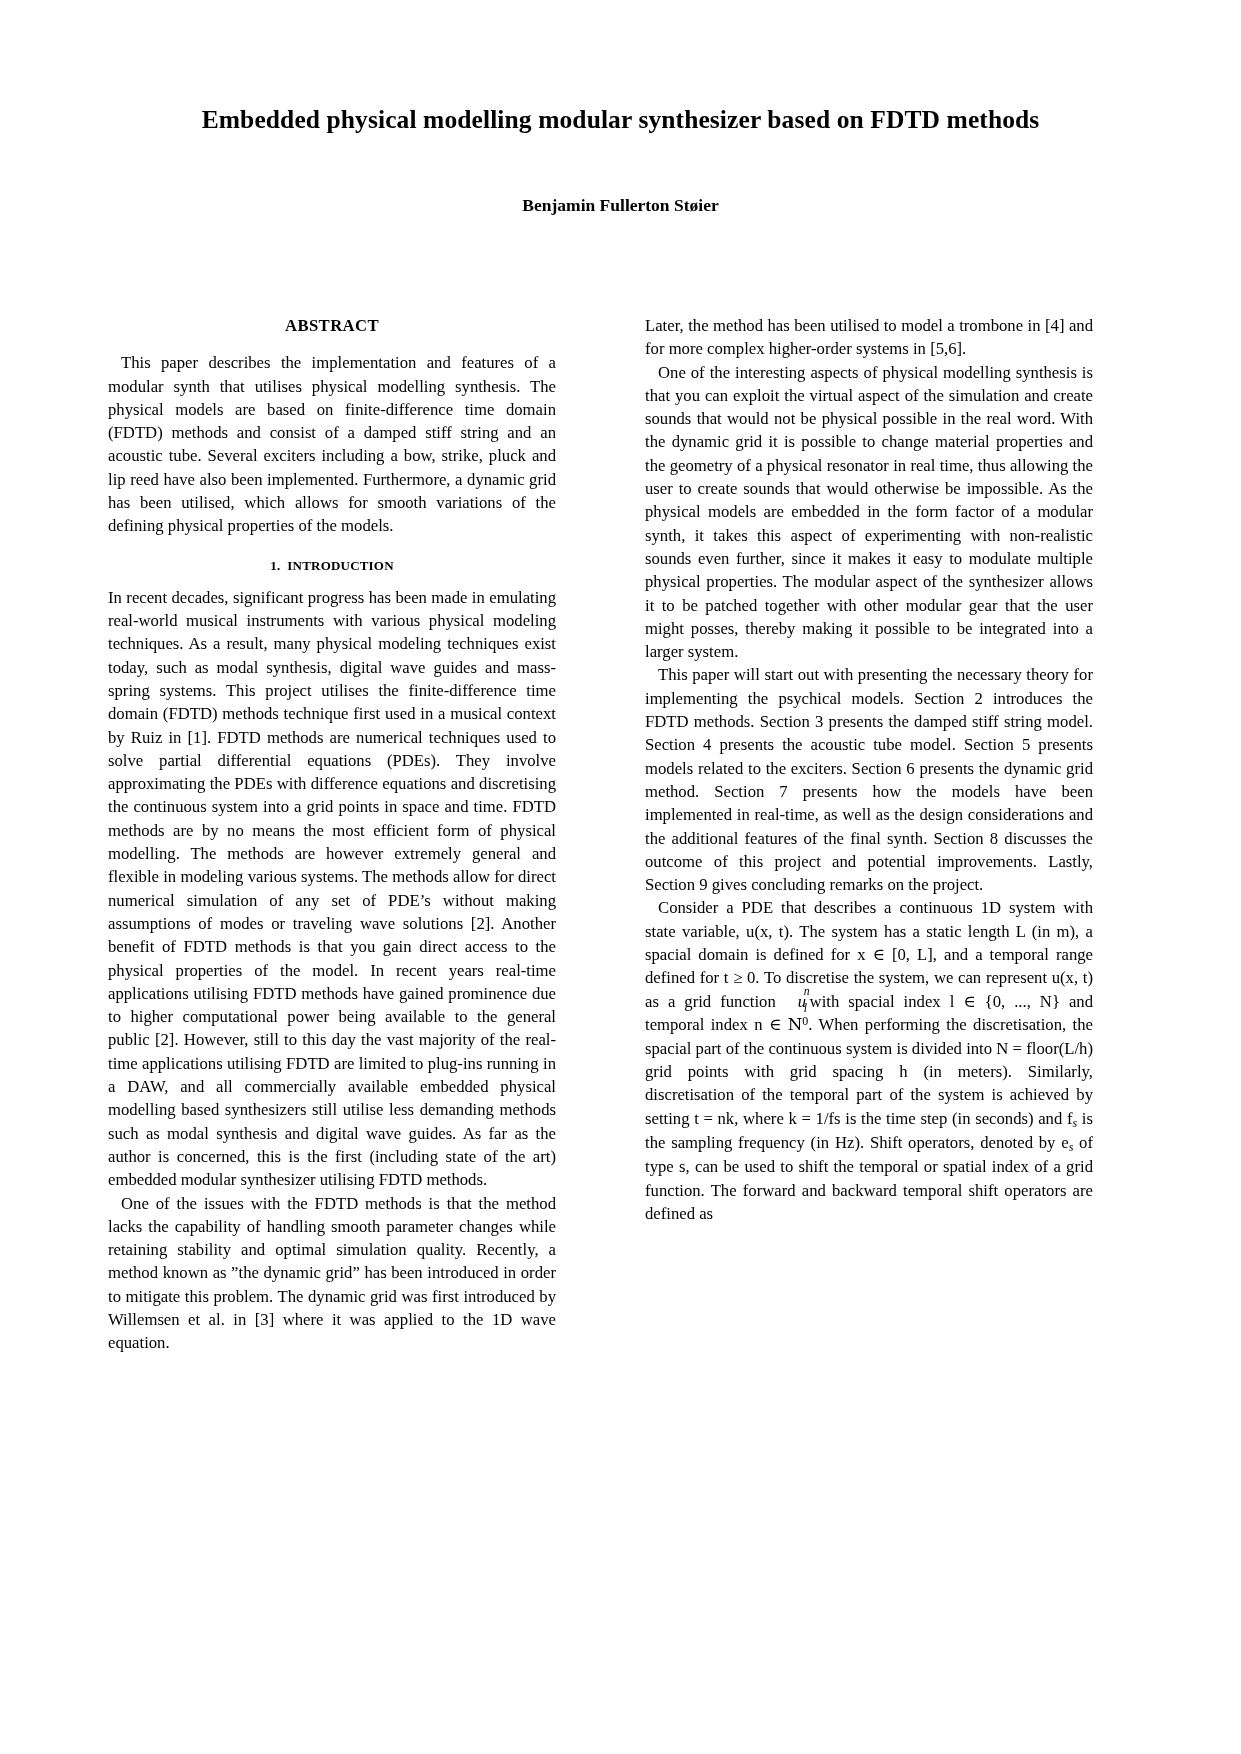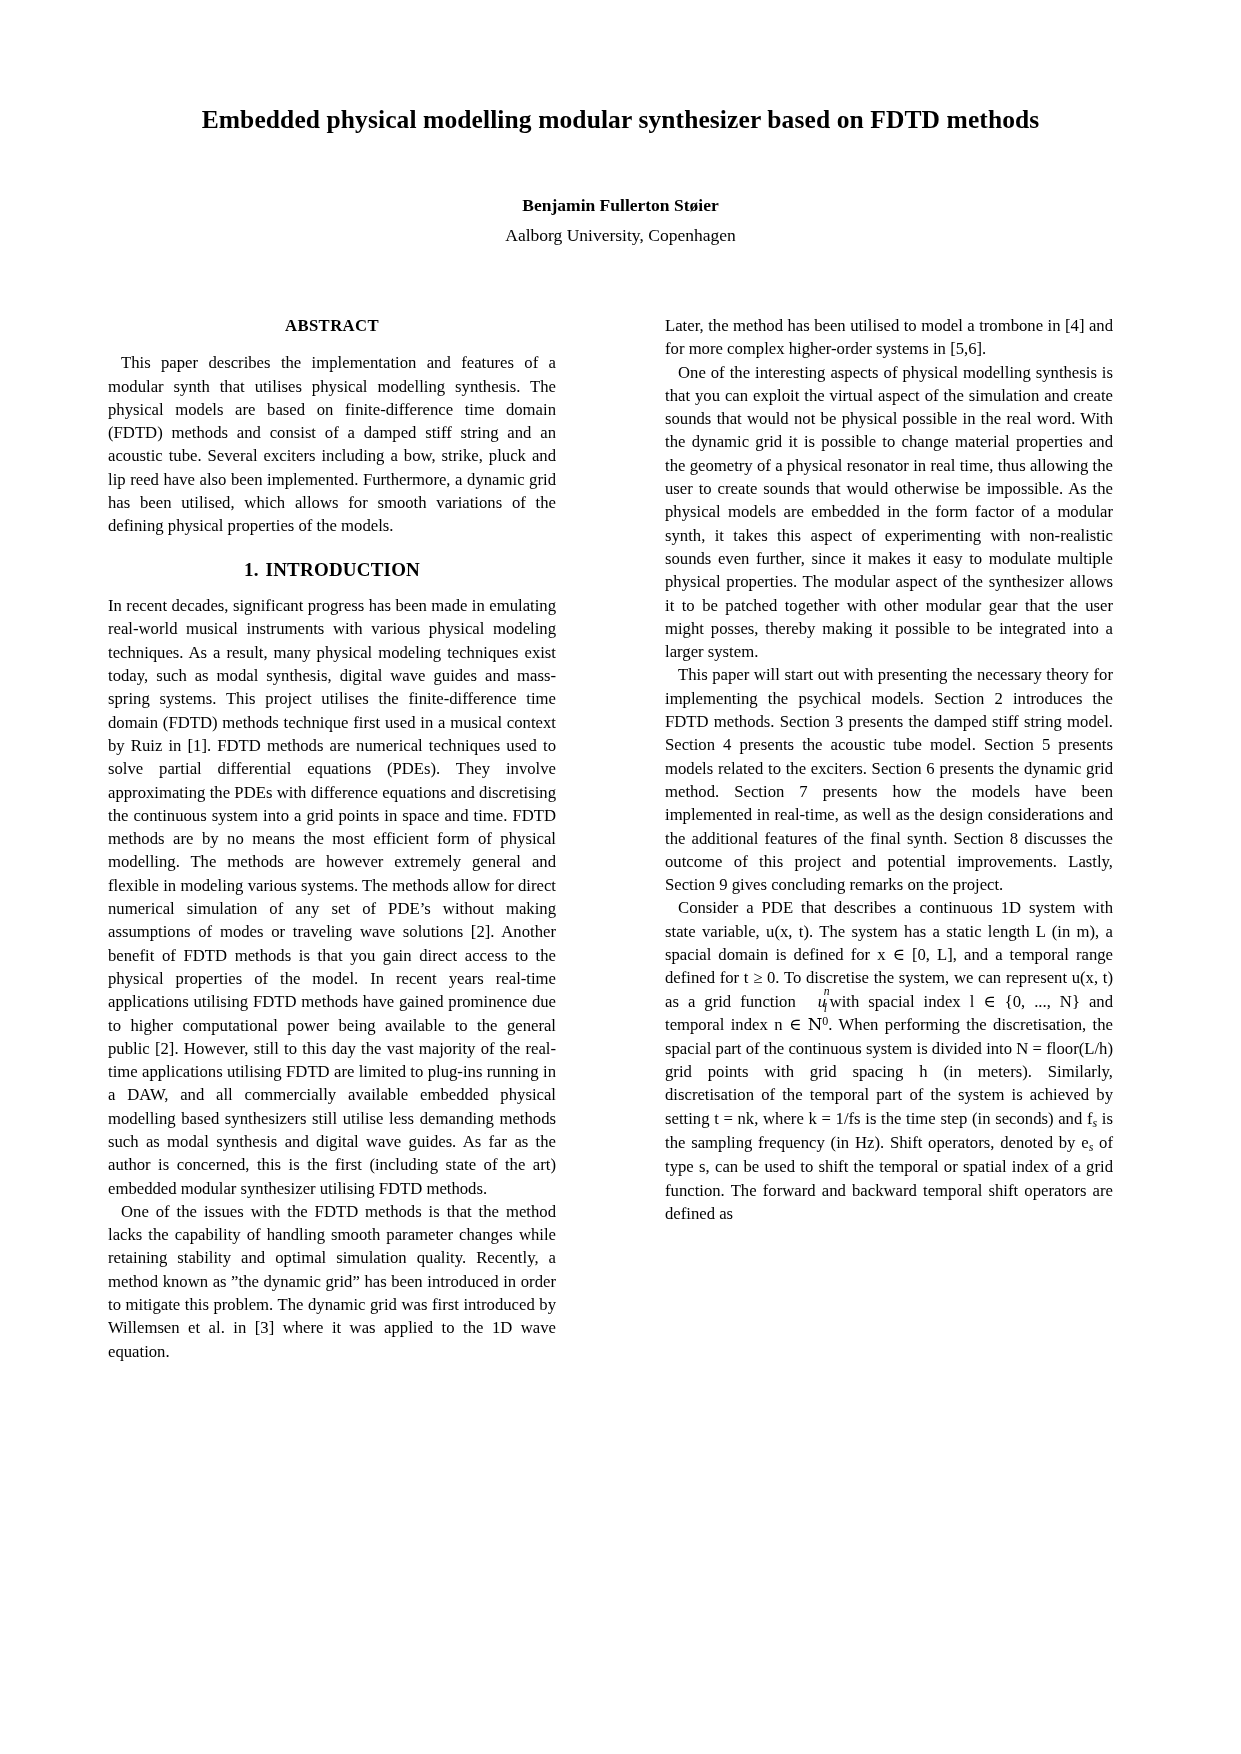--- a/index.html
+++ b/index.html
@@ -72,26 +72,26 @@
     position: absolute;
     top: 314px;
     width: 448px;
     font-size: 16.7px;
     line-height: 1.395;
     text-align: justify;
     text-justify: inter-word;
     hyphens: none;
   }
   .col-left  { left: 96px; margin-left: 12px; }
-  .col-right { left: 645px; margin-left: 20px; }
+  .col-right { left: 645px; }
 
   .sec-head {
     text-align: center;
     font-weight: bold;
-    font-size: 19px;
+    font-size: 13px;
     margin: 0;
     padding: 19px 0 11px 0;
     letter-spacing: 0.2px;
   }
   .sec-head .num { margin-right: 7px; }
 
   .abstract-head {
     text-align: center;
     font-weight: bold;
     font-size: 16.7px;
@@ -149,21 +149,20 @@
 <body>
 
 <div class="page">
 
   <div class="title-block">
     <h1 class="paper-title">Embedded physical modelling modular synthesizer based on FDTD methods</h1>
   </div>
 
   <div class="author-block">
     <p class="author-name">Benjamin Fullerton Støier</p>
-    <p class="author-affil">Aalborg University, Copenhagen</p>
   </div>
 
   <div class="col col-left">
 
     <div class="abstract-head">ABSTRACT</div>
     <p class="para">This paper describes the implementation and features of a modular synth that utilises physical modelling synthesis. The physical models are based on finite-difference time domain (FDTD) methods and consist of a damped stiff string and an acoustic tube. Several exciters including a bow, strike, pluck and lip reed have also been implemented. Furthermore, a dynamic grid has been utilised, which allows for smooth variations of the defining physical properties of the models.</p>
 
     <div class="sec-head">
       <span class="num">1.</span><span>INTRODUCTION</span>
     </div>

